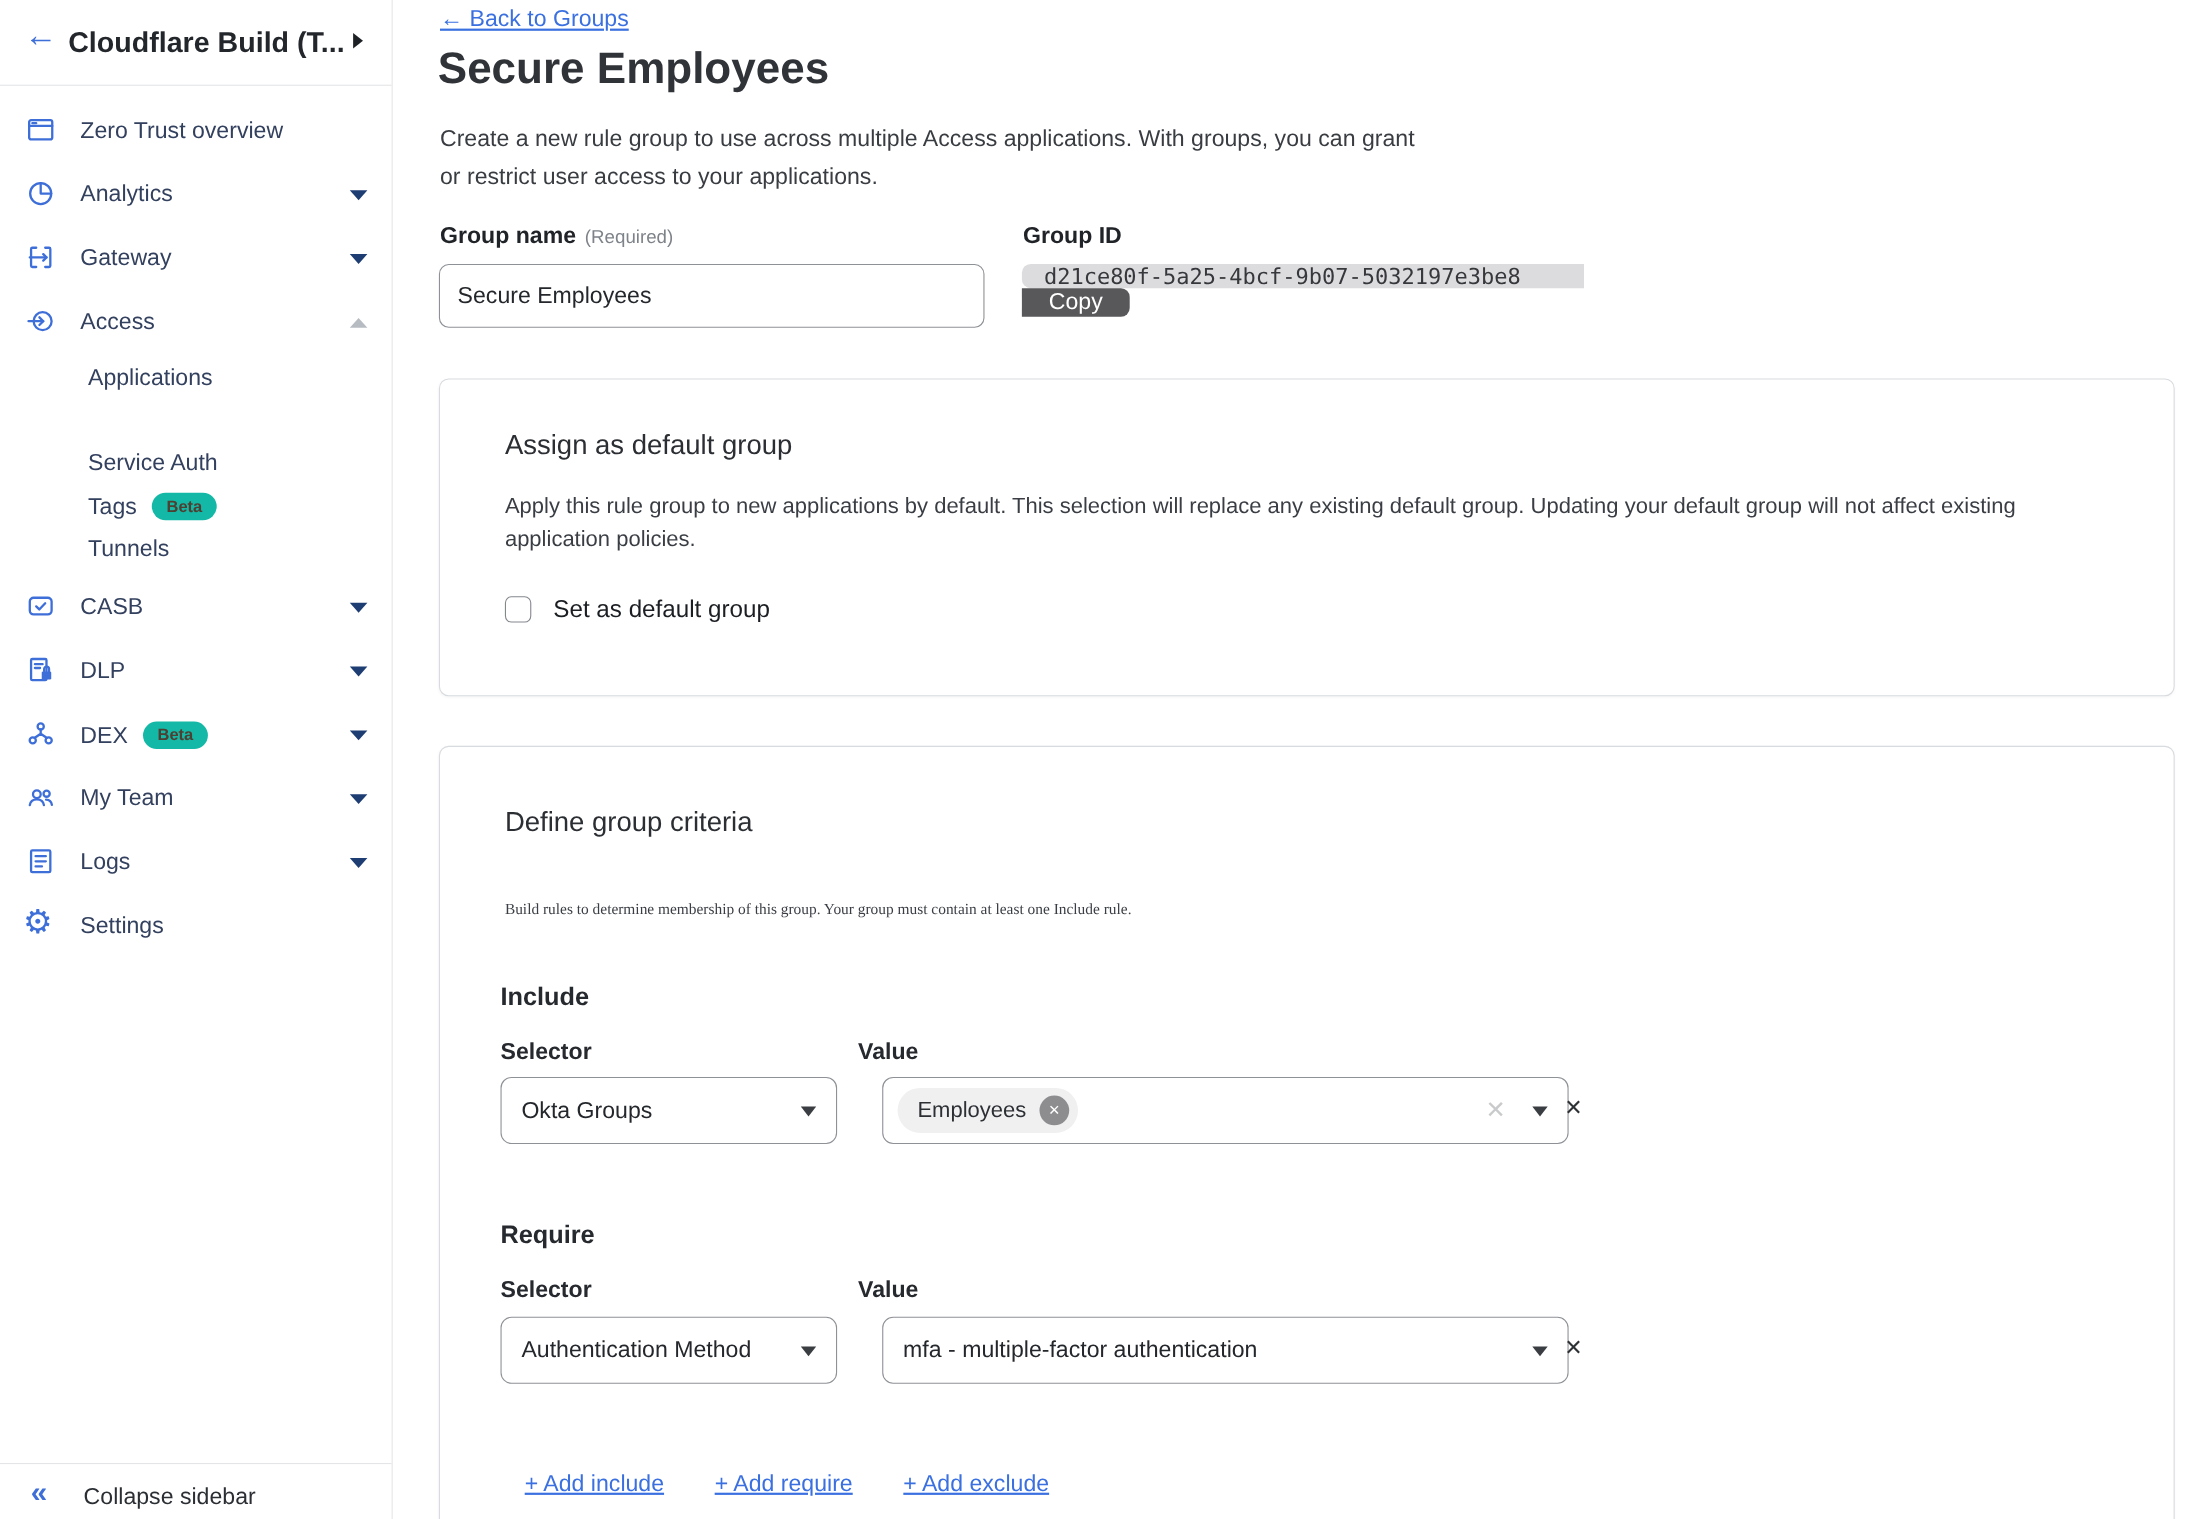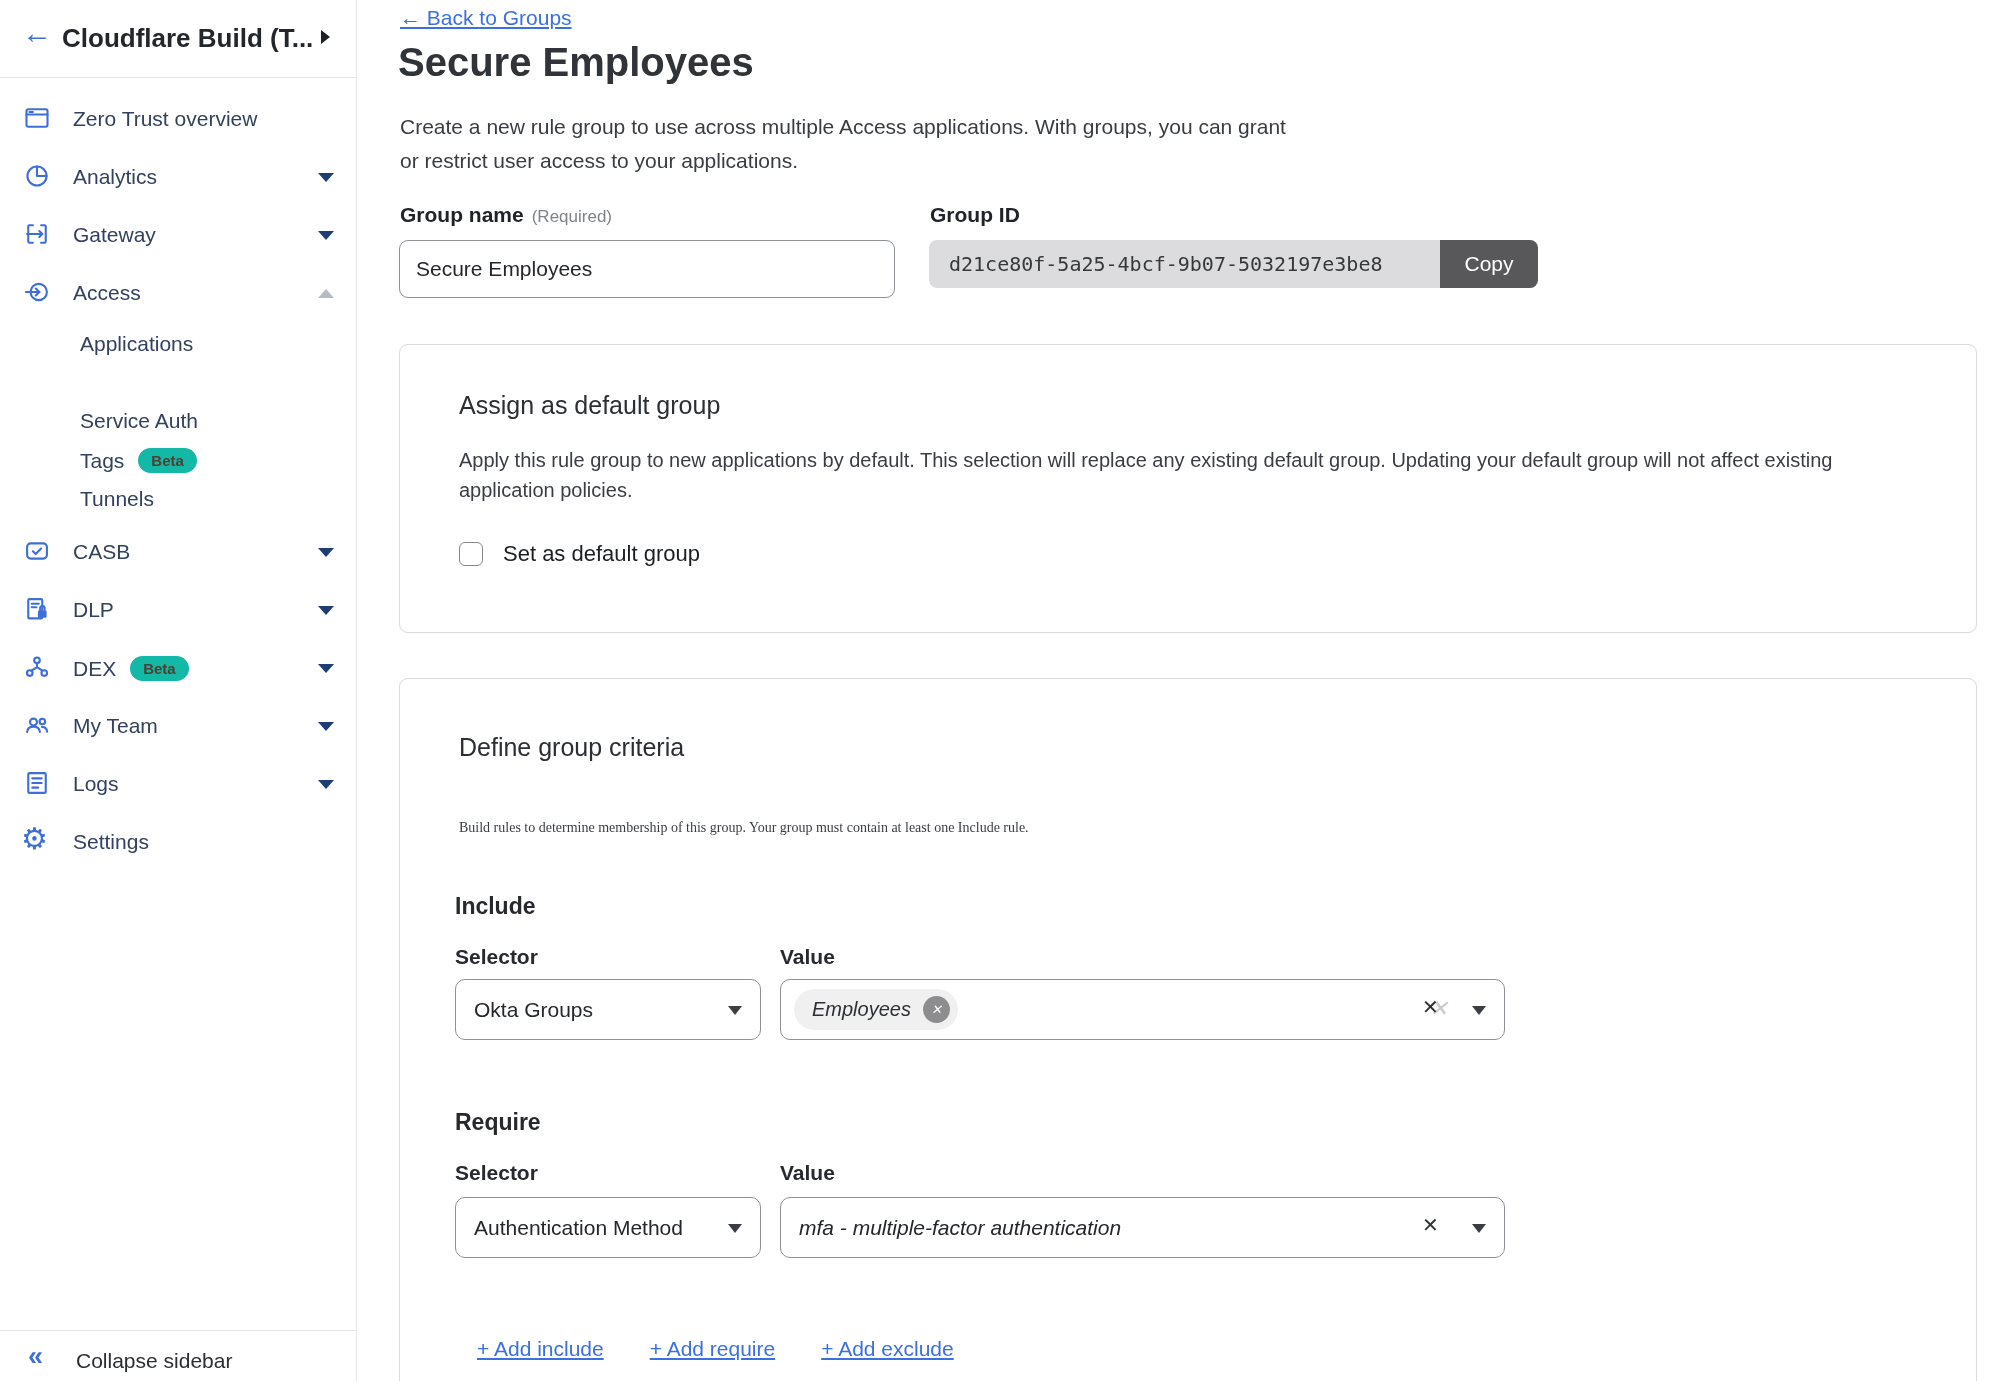--- a/index.html
+++ b/index.html
@@ -31,21 +31,21 @@
   .collapse-icon{position:absolute;left:28px;top:12px;font-size:27px;color:#3e6fd9;font-weight:700;line-height:1;}
   .collapse-label{position:absolute;left:76px;top:18px;font-size:21px;color:#2b2f34;}
   
   .main{position:absolute;left:356px;top:0;width:1643px;height:1381px;}
   .back-link{position:absolute;left:44px;top:6px;font-size:21px;color:#3b70e0;text-decoration:underline;cursor:pointer;white-space:nowrap;}
   .page-title{position:absolute;left:42px;top:40px;font-size:40px;font-weight:700;color:#303338;margin:0;}
   .page-desc{position:absolute;left:44px;top:110px;font-size:21px;line-height:34px;color:#393d42;}
   .fld-label{position:absolute;top:203px;font-size:21px;font-weight:700;color:#202327;white-space:nowrap;}
   .fld-label .req{font-size:17px;font-weight:400;color:#7e8389;margin-left:8px;}
   .name-input{position:absolute;left:43px;top:240px;width:496px;height:58px;box-sizing:border-box;border:1.5px solid #8e9196;border-radius:9px;font-family:"Liberation Sans",sans-serif;font-size:21px;color:#24272b;padding:0 16px;outline:none;background:#fff;}
-  .id-unit{position:absolute;left:573px;top:240px;height:48px;display:flex;cursor:default;}
+  .id-unit{position:absolute;left:573px;top:240px;height:48px;display:flex;cursor:default;flex-direction:column;}
   .id-value{display:flex;align-items:center;background:#dcdcde;border-radius:8px 0 0 8px;width:511px;box-sizing:border-box;padding:0 20px;font-family:"DejaVu Sans Mono",monospace;font-size:20px;color:#36383c;white-space:nowrap;overflow:hidden;}
   .copy-btn{display:flex;align-items:center;justify-content:center;width:98px;background:#58585b;color:#fff;font-size:21px;border:none;border-radius:0 8px 8px 0;font-family:"Liberation Sans",sans-serif;cursor:pointer;}
   .card{position:absolute;left:43px;width:1576px;background:#fff;border:1px solid #d8dbdf;border-radius:9px;box-shadow:0 1px 2px rgba(0,0,0,0.03);}
   .card1{top:344px;height:287px;}
   .card2{top:678px;height:745px;}
   .card-title{position:absolute;left:59px;font-size:25px;font-weight:400;color:#2b2e33;white-space:nowrap;}
   .card1 .card-title{top:46px;}
   .card2 .card-title{top:54px;}
   .card-body{position:absolute;left:59px;font-size:20px;line-height:30px;color:#3a3e44;width:1450px;}
   .card1 .card-body{top:100px;}
@@ -54,21 +54,21 @@
   .chk-box{width:22px;height:22px;border:1.5px solid #84888d;border-radius:6px;background:#fff;}
   .chk-label{margin-left:20px;font-size:22px;color:#1b1e22;white-space:nowrap;}
   .sec-head{position:absolute;left:55px;font-size:23px;font-weight:700;color:#26292e;white-space:nowrap;}
   .col-label{position:absolute;font-size:21px;font-weight:700;color:#26292e;white-space:nowrap;}
   .inc-head{top:214px;} .req-head{top:430px;}
   .lab-r1{top:266px;} .lab-r2{top:482px;}
   .col-sel{left:55px;} .col-val{left:380px;}
   .row-r1{top:300px;} .row-r2{top:518px;}
   .select{position:absolute;height:61px;box-sizing:border-box;border:1.5px solid #8e9196;border-radius:10px;background:#fff;display:flex;align-items:center;cursor:pointer;}
   .sel-selector{left:55px;width:306px;}
-  .sel-value{left:380px;width:725px;font-style:italic;}
+  .sel-value{left:402px;width:624px;}
   .select .sel-text{margin-left:18px;font-size:21px;color:#24272b;white-space:nowrap;}
   .sel-caret{position:absolute;right:18px;top:26px;width:0;height:0;border-left:7px solid transparent;border-right:7px solid transparent;border-top:9px solid #3a3d41;}
   .chip{position:absolute;left:13px;top:9px;display:flex;align-items:center;background:#f0f0f1;border-radius:999px;padding:7px 8px 7px 18px;}
   .chip-text{font-size:20px;color:#2c2f33;white-space:nowrap;}
   .chip-x{margin-left:12px;width:27px;height:27px;border-radius:50%;background:#8d8d90;color:#fff;font-size:13px;display:flex;align-items:center;justify-content:center;cursor:pointer;}
   .clear-x{position:absolute;right:56px;top:16px;font-size:22px;color:#c9cacc;cursor:pointer;}
   .row-remove{position:absolute;left:1022px;font-size:20px;color:#2f3235;cursor:pointer;}
   .rm-r1{top:316px;} .rm-r2{top:534px;}
   .add-links{position:absolute;left:77px;top:658px;display:flex;gap:46px;}
   .add-links a{font-size:21px;color:#3b70e0;text-decoration:underline;cursor:pointer;white-space:nowrap;}

